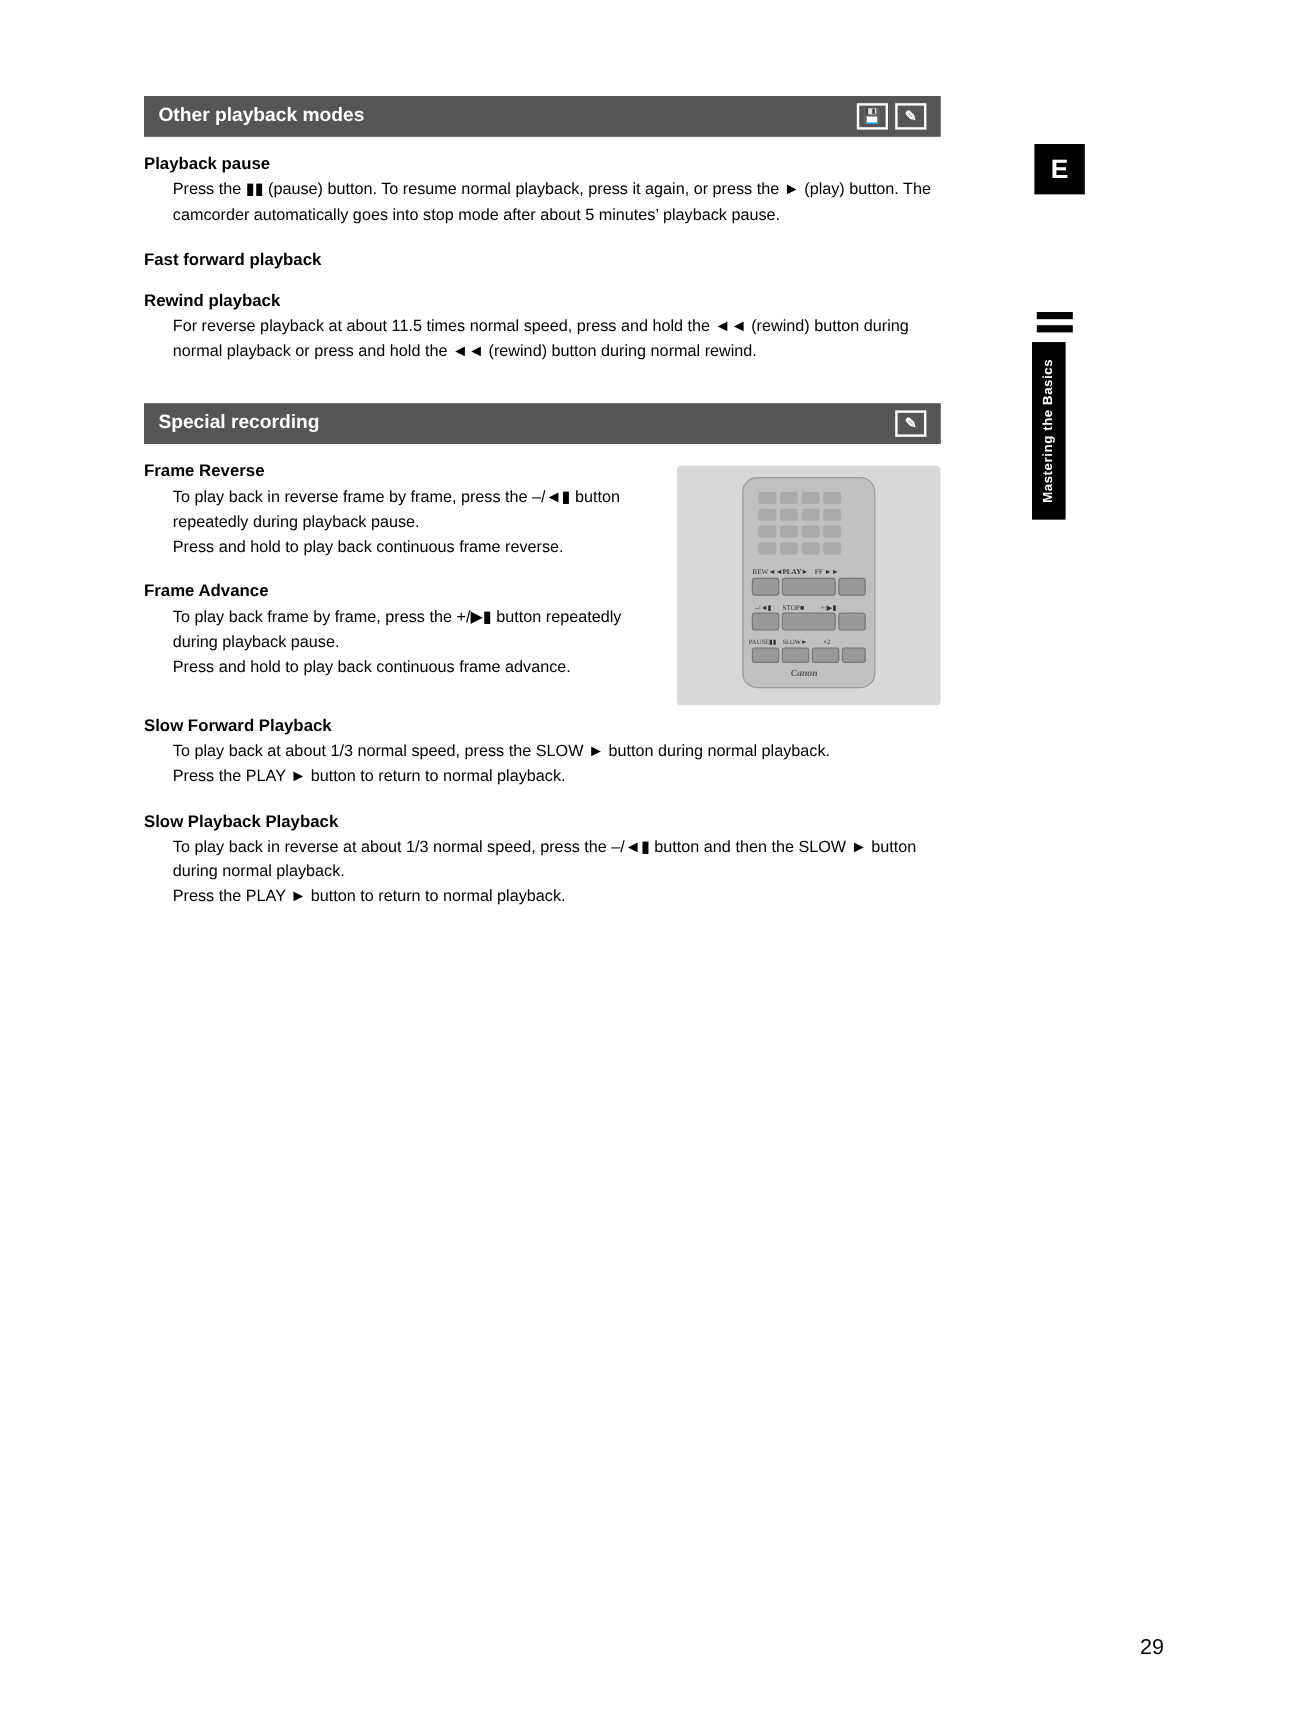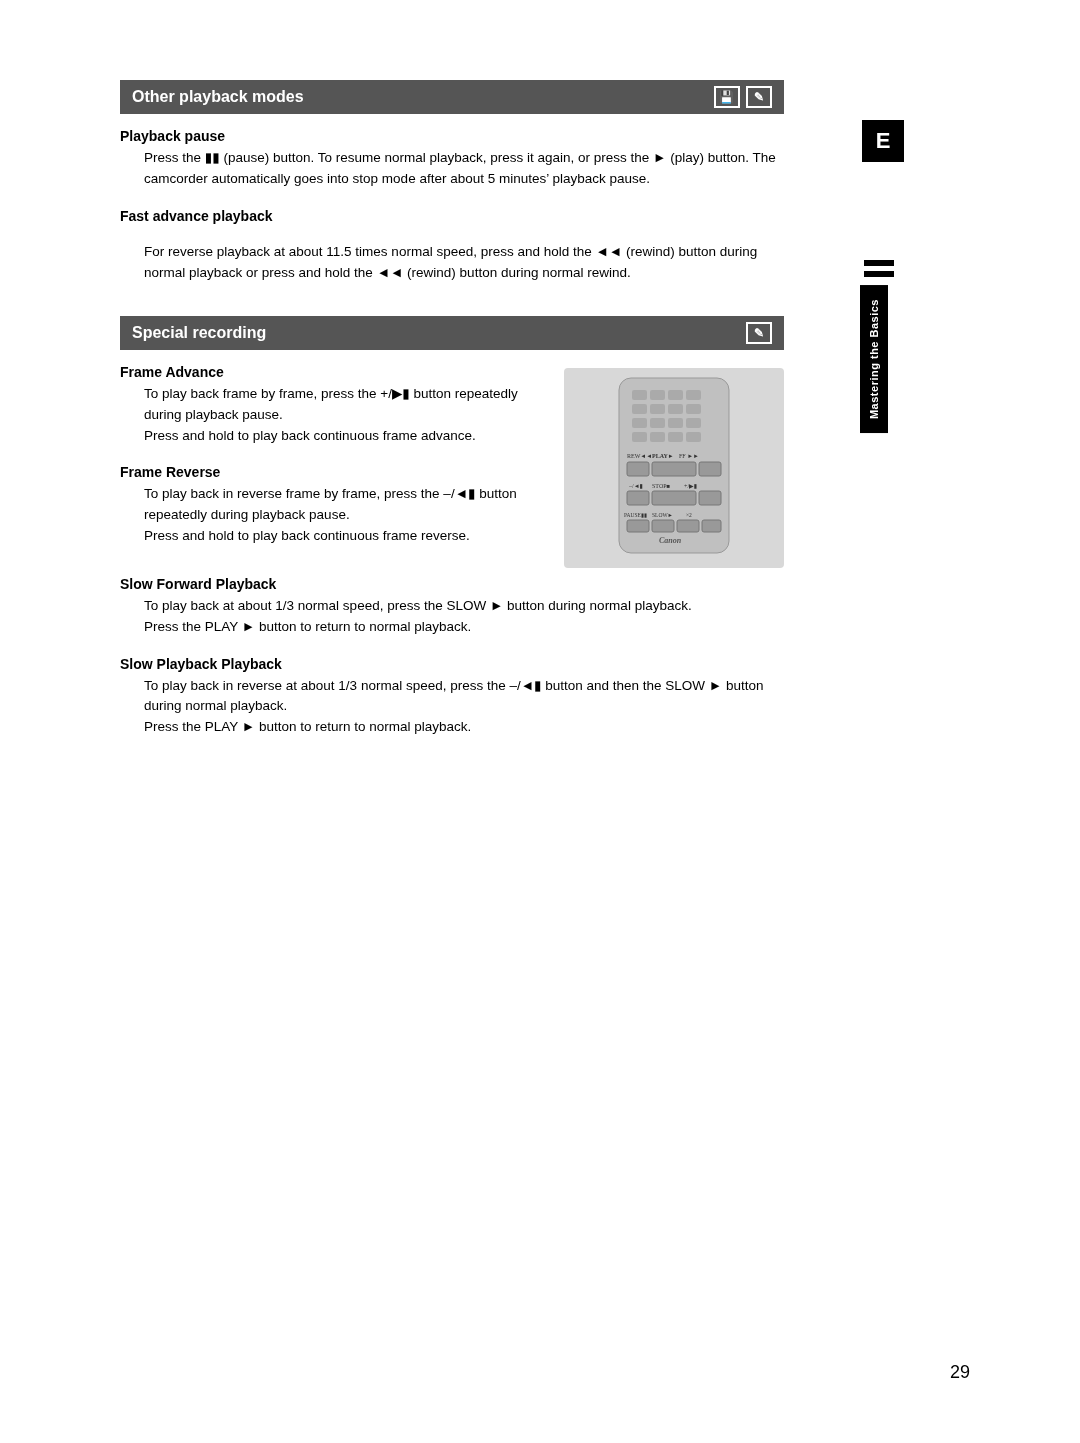--- a/index.html
+++ b/index.html
@@ -141,64 +141,67 @@
         <div class="subsection-title">
           <strong>Playback pause</strong>
         </div>
         <div class="subsection-text">
           Press the ▮▮ (pause) button. To resume normal playback, press it again, or press the ► (play) button. The camcorder automatically goes into stop mode after about 5 minutes’ playback pause.
         </div>
       </div>
 
       <div class="subsection">
         <div class="subsection-title">
-          <strong>Fast advance playback</strong>
+          <strong>Fast forward playback</strong>
         </div>
       </div>
 
       <div class="subsection">
+        <div class="subsection-title">
+          <strong>Rewind playback</strong>
+        </div>
         <div class="subsection-text">
           For reverse playback at about 11.5 times normal speed, press and hold the ◄◄ (rewind) button during normal playback or press and hold the ◄◄ (rewind) button during normal rewind.
         </div>
       </div>
     </div>
 
     <div>
       <div class="section-header">
         <span>Special recording</span>
         <div class="section-header-icons">
           <div class="icon-box" style="border:2px solid #fff; padding:1px 4px;">
             <span>✎</span>
           </div>
         </div>
       </div>
 
       <div class="special-content">
         <div class="special-left">
+
+          <div class="subsection">
+            <div class="subsection-title">
+              <strong>Frame Reverse</strong>
+            </div>
+            <div class="subsection-text">
+              To play back in reverse frame by frame, press the –/◄▮ button repeatedly during playback pause.<br>
+              Press and hold to play back continuous frame reverse.
+            </div>
+          </div>
 
           <div class="subsection">
             <div class="subsection-title">
               <strong>Frame Advance</strong>
             </div>
             <div class="subsection-text">
               To play back frame by frame, press the +/▶▮ button repeatedly during playback pause.<br>
               Press and hold to play back continuous frame advance.
             </div>
           </div>
 
-          <div class="subsection">
-            <div class="subsection-title">
-              <strong>Frame Reverse</strong>
-            </div>
-            <div class="subsection-text">
-              To play back in reverse frame by frame, press the –/◄▮ button repeatedly during playback pause.<br>
-              Press and hold to play back continuous frame reverse.
-            </div>
-          </div>
-
         </div>
 
         <div class="special-right">
           <svg width="220" height="200" viewBox="0 0 220 200">
 
             <rect x="0" y="0" width="220" height="200" fill="#d8d8d8" rx="4"></rect>
 
             <rect x="55" y="10" width="110" height="175" fill="#c0c0c0" rx="12" stroke="#999" stroke-width="1"></rect>
 
             <rect x="68" y="22" width="15" height="10" fill="#aaa" rx="2"></rect>

